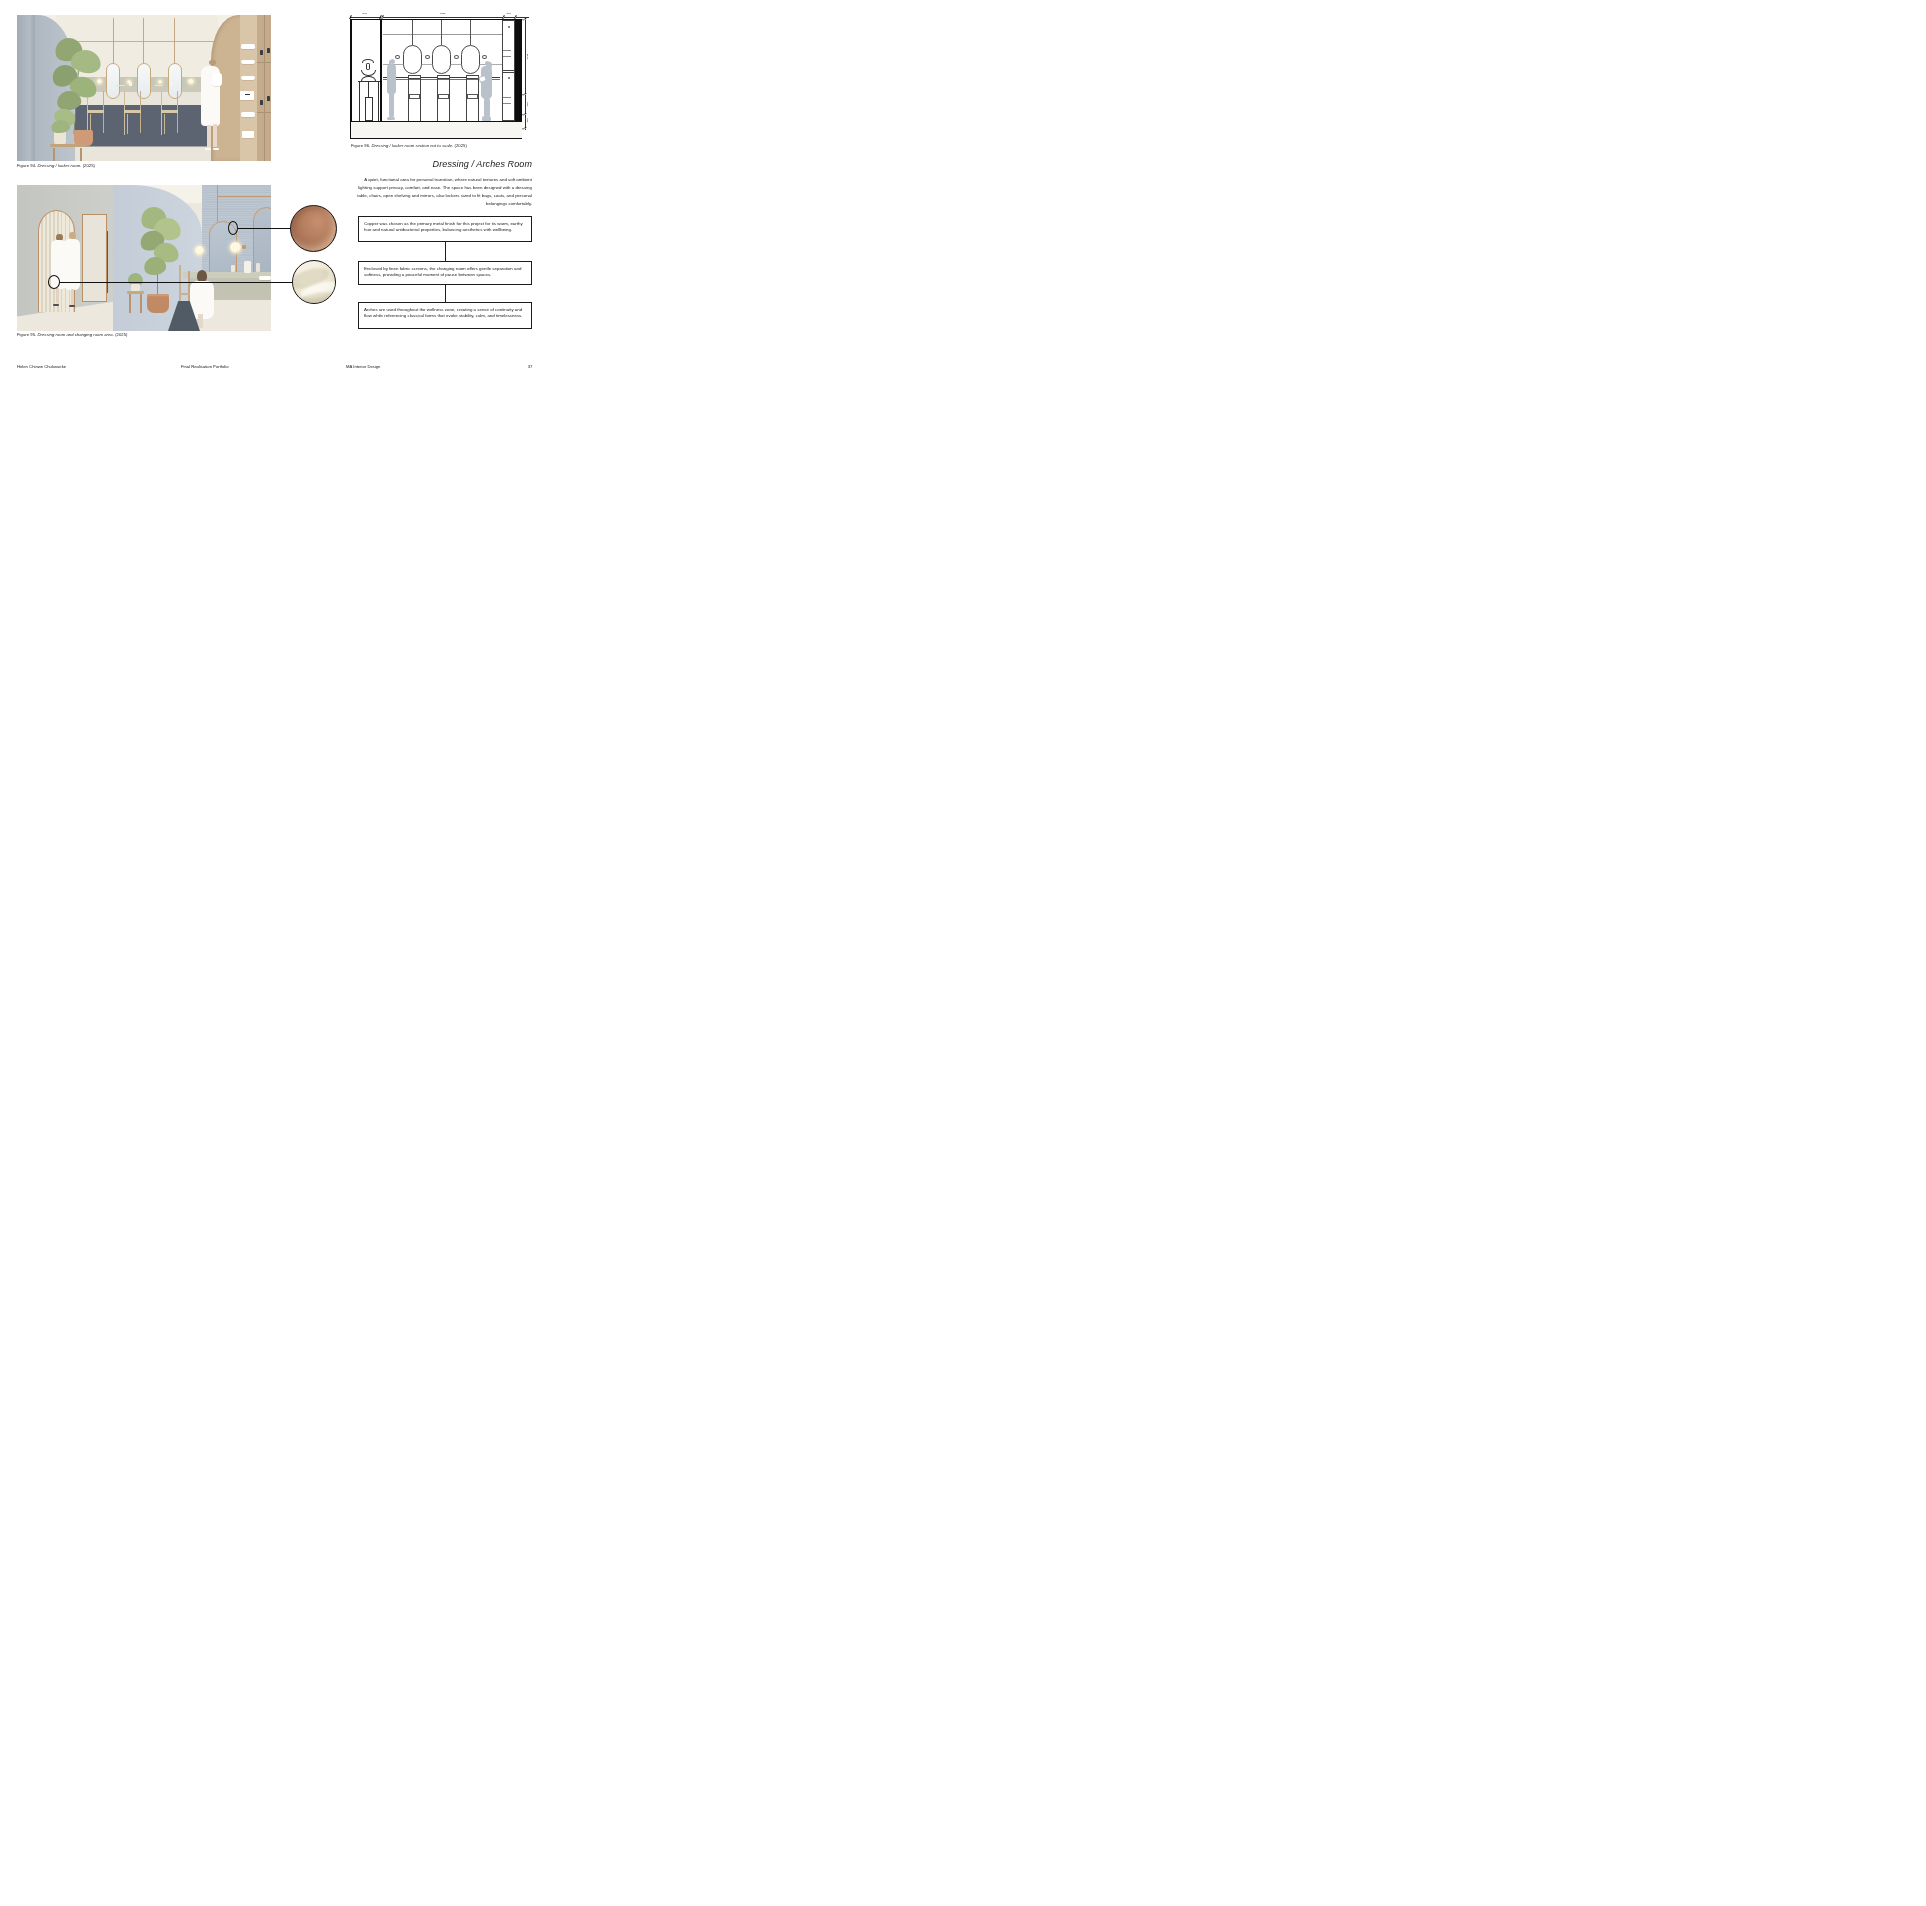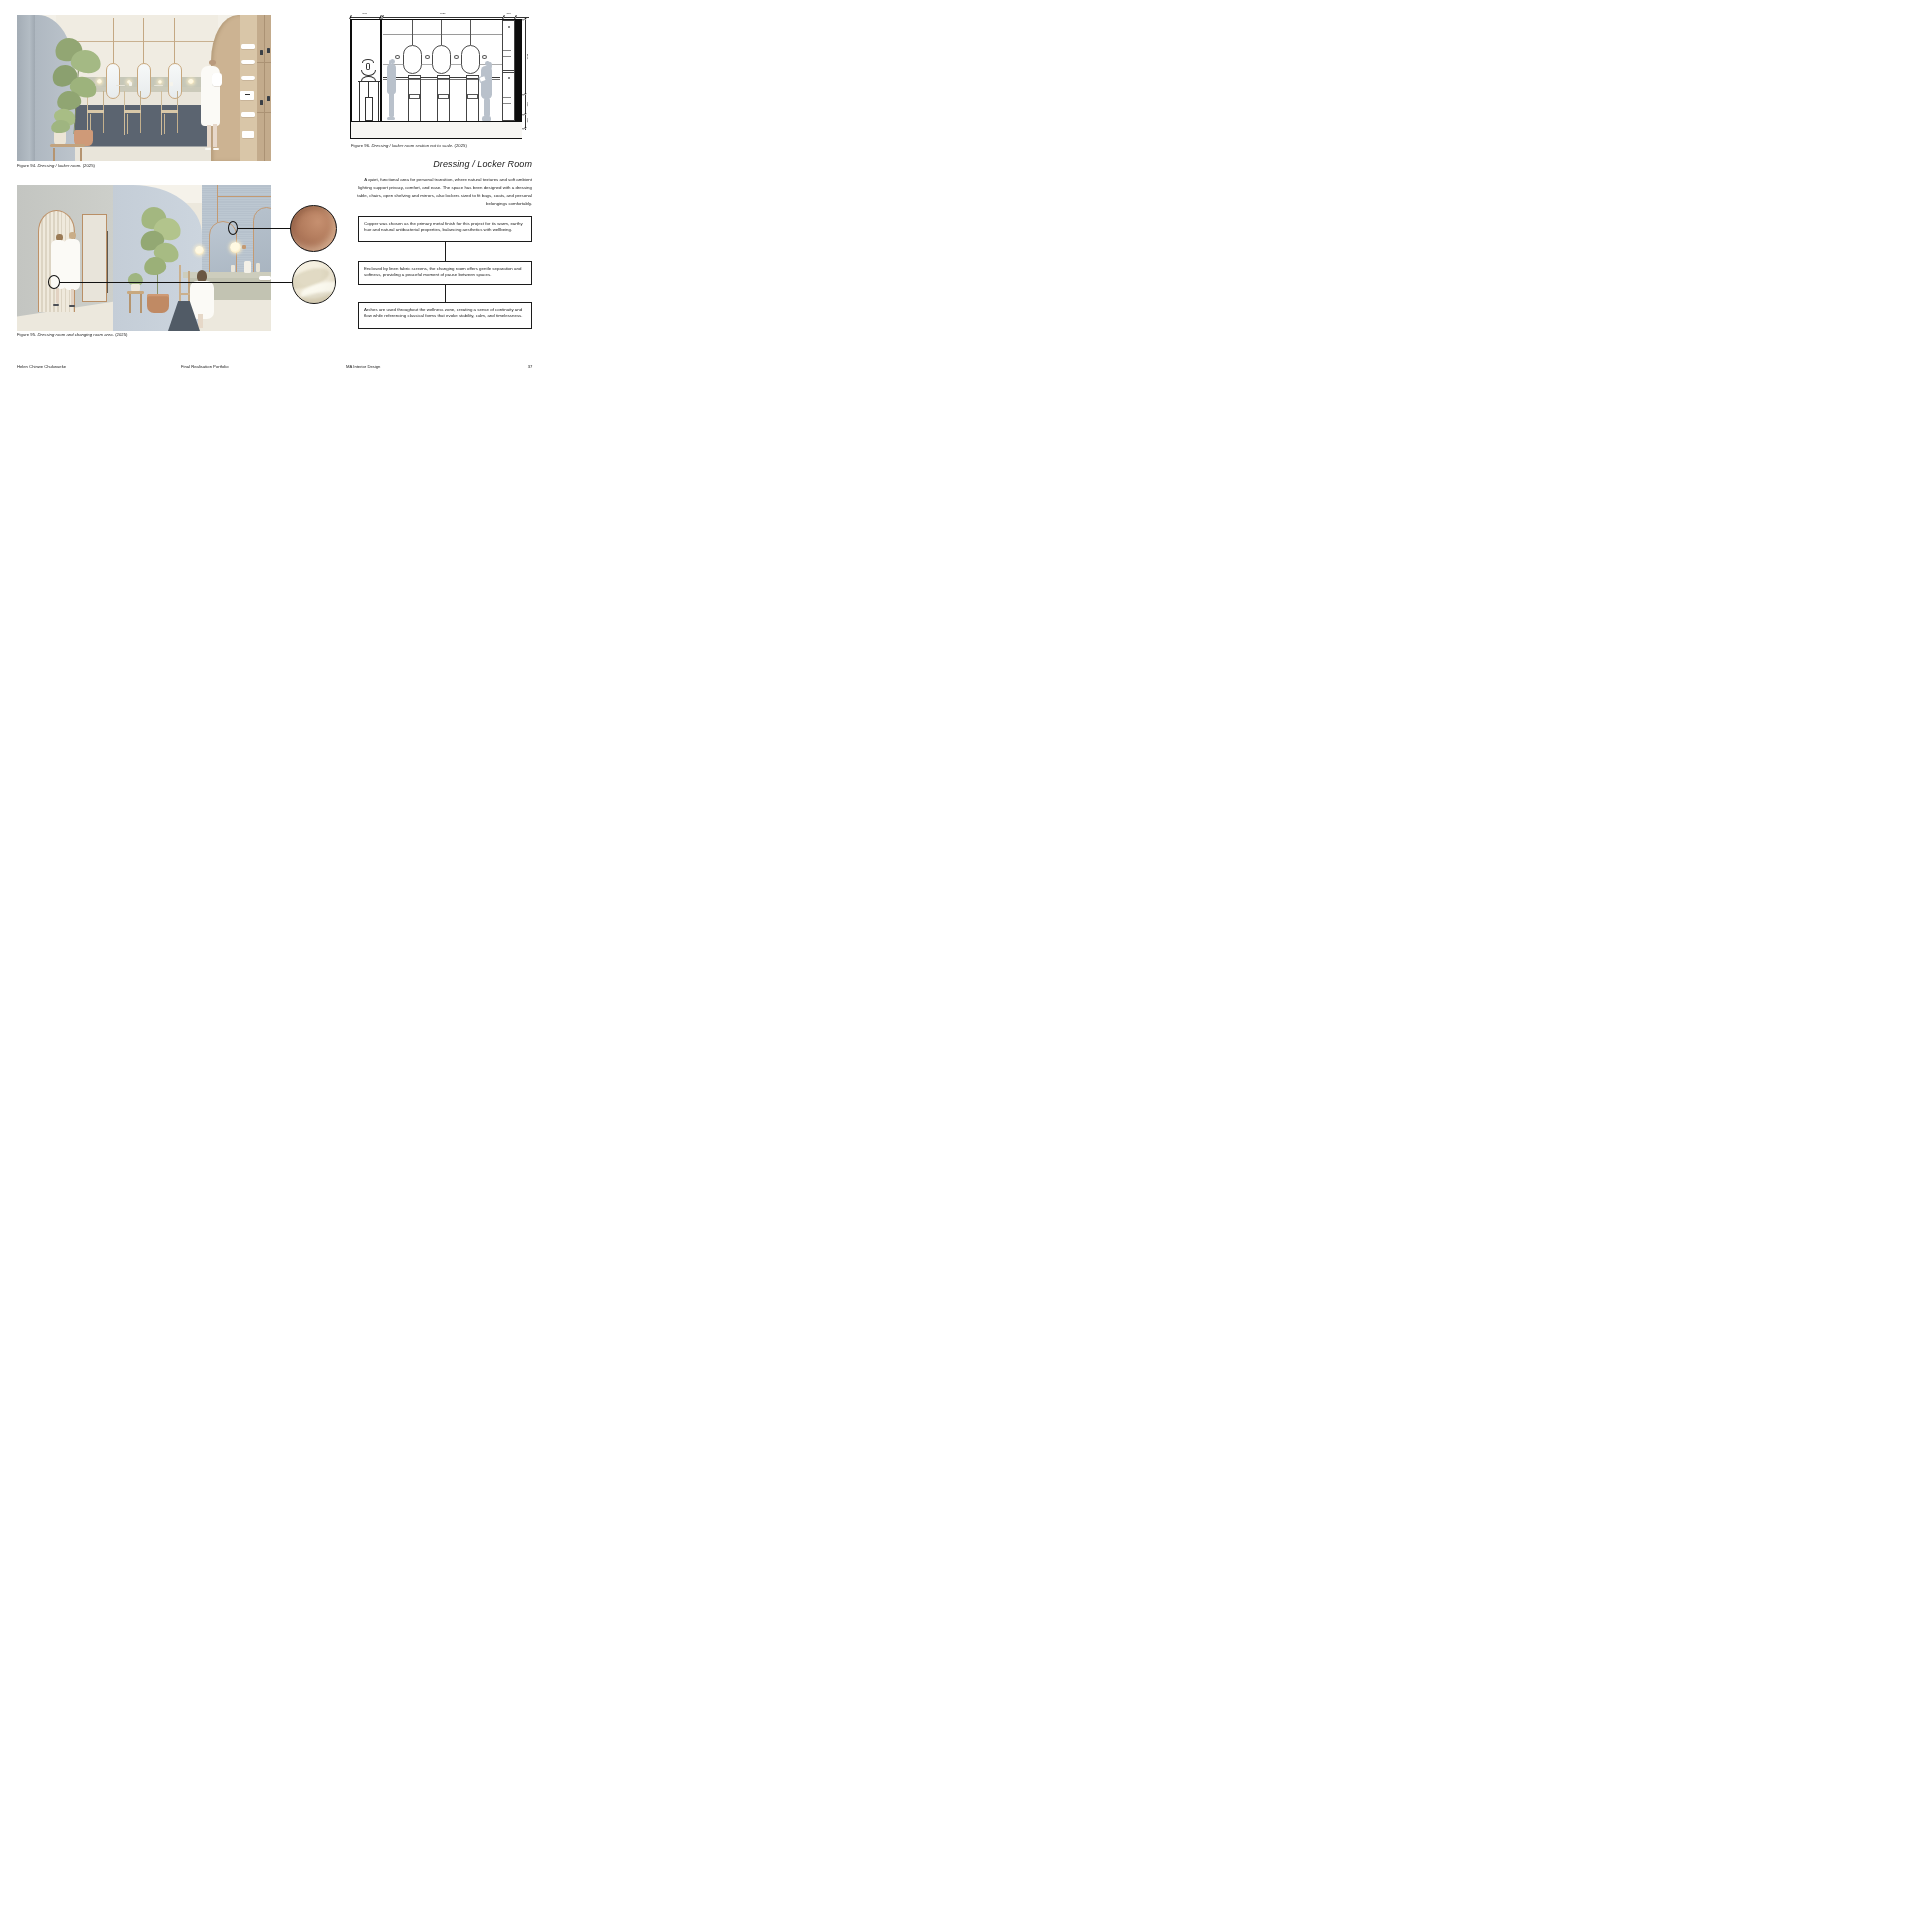--- a/index.html
+++ b/index.html
@@ -311,21 +311,21 @@
     <div class="abs sil" style="left:4.6px;top:37px;width:6.5px;height:19px;border-radius:1.9px;"></div>
     <div class="abs sil" style="left:3.1px;top:55px;width:9.2px;height:5.4px;border-radius:2.3px 2.3px 1.2px 1.2px;"></div>
   </div>
 
   <div class="abs caption" style="left:351px;top:143px;">
     <span>Figure 96.</span>
     <span class="it">Dressing / locker room section not to scale.</span>
     <span>(2025)</span>
   </div>
 
-  <div class="abs h-title" style="left:354px;top:159px;width:178px;">Dressing / Locker Room</div>
+  <div class="abs h-title" style="left:354px;top:159px;width:178px;">Dressing / Arches Room</div>
   <div class="abs intro" style="left:354px;top:176px;width:178px;">A quiet, functional area for personal transition, where natural textures and soft ambient lighting support privacy, comfort, and ease. The space has been designed with a dressing table, chairs, open shelving and mirrors, also lockers sized to fit bags, coats, and personal belongings comfortably.</div>
 
   <div class="abs callout" style="left:358px;top:216px;width:174px;height:26px;">
     <span>Copper was chosen as the primary metal finish for this project for its warm, earthy hue and natural antibacterial properties, balancing aesthetics with wellbeing.</span>
   </div>
   <div class="abs" style="left:445px;top:242px;width:0.5px;height:19px;background:#1c1c1c;"></div>
   <div class="abs callout" style="left:358px;top:261px;width:174px;height:24px;">
     <span>Enclosed by linen fabric screens, the changing room offers gentle separation and softness, providing a peaceful moment of pause between spaces.</span>
   </div>
   <div class="abs" style="left:445px;top:285px;width:0.5px;height:16.6px;background:#1c1c1c;"></div>

